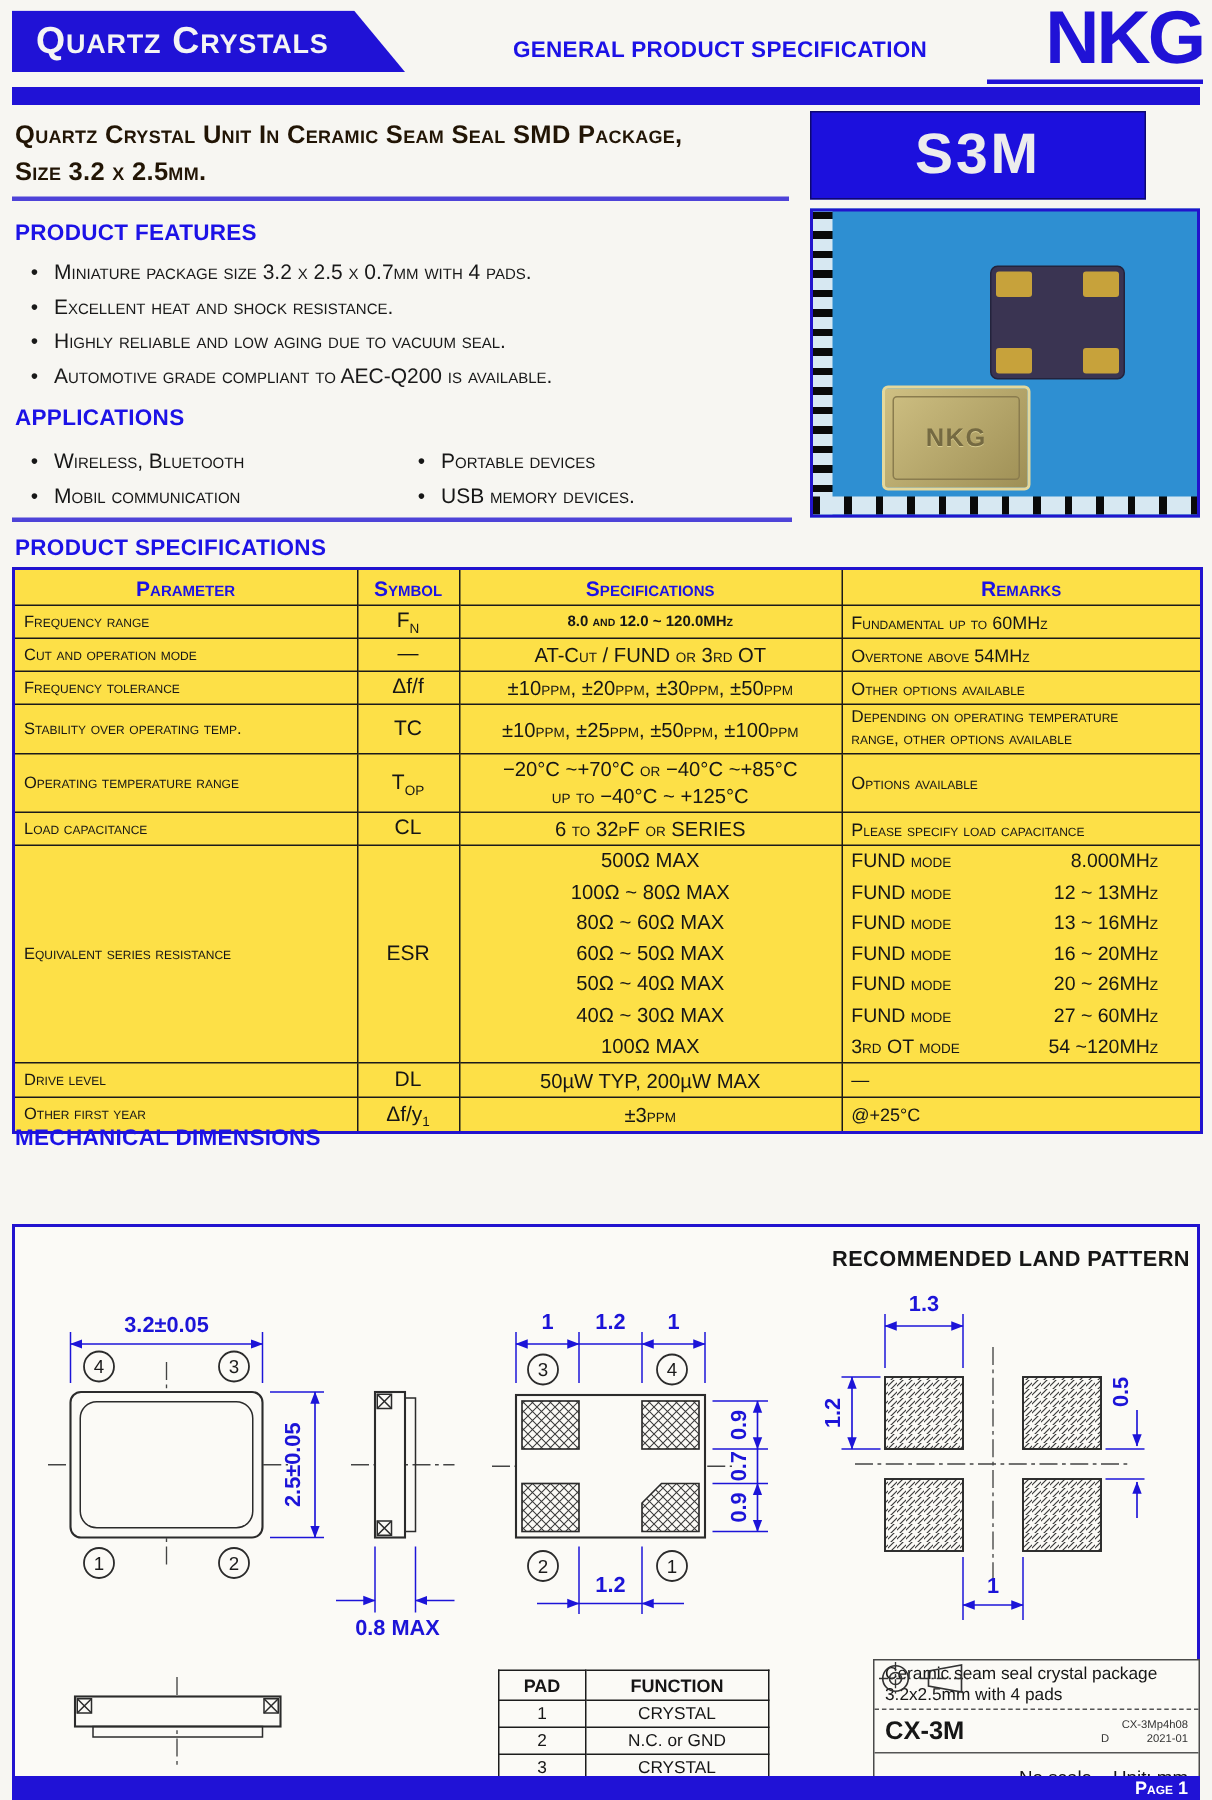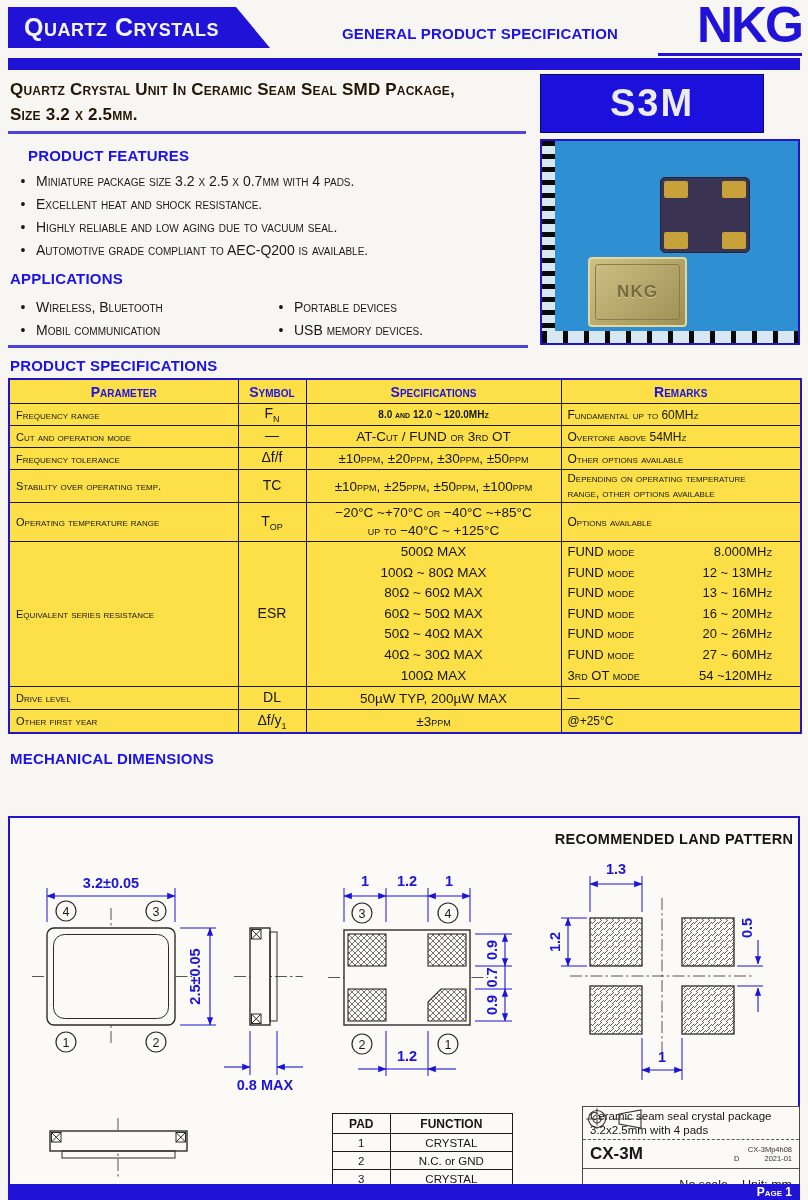--- a/index.html
+++ b/index.html
@@ -149,21 +149,21 @@
       <div class="pad-au" style="right:3px;top:3px;"></div>
       <div class="pad-au" style="left:3px;bottom:3px;"></div>
       <div class="pad-au" style="right:3px;bottom:3px;"></div>
     </div>
     <div class="chip-gold">
       <div class="chip-gold-inner"></div>
       <span class="chip-label">NKG</span>
     </div>
   </div>
 
-  <div class="abs h-blue" style="left:28px;top:147px;">PRODUCT FEATURES</div>
+  <div class="abs h-blue" style="left:10px;top:147px;">PRODUCT FEATURES</div>
   <div class="abs feat-list">
     <div class="fitem">
         <span class="b">•</span>
         <span class="sc">Miniature  package size 3.2 x 2.5 x 0.7mm with 4 pads.</span>
       </div>
     <div class="fitem">
         <span class="b">•</span>
         <span class="sc">Excellent heat and shock resistance.</span>
       </div>
     <div class="fitem">
@@ -244,20 +244,26 @@
       </td>
     </tr>
     <tr>
       <td class="param sc h38">Operating temperature range</td>
       <td class="sym"><span>T</span><sub>OP</sub></td>
       <td class="spc sc spec2">
         <div>−20°C ~+70°C  or  −40°C ~+85°C</div>
         <div>up to −40°C ~ +125°C</div>
       </td>
       <td class="rem sc">Options available</td>
+    </tr>
+    <tr>
+      <td class="param sc h21">Load capacitance</td>
+      <td class="sym"><span>CL</span><sub></sub></td>
+      <td class="spc sc">6 to 32pF or SERIES</td>
+      <td class="rem sc">Please specify load capacitance</td>
     </tr>
     <tr>
       <td class="param sc" style="height:144px;">Equivalent series resistance</td>
       <td class="sym"><span>ESR</span><sub></sub></td>
       <td class="spc sc esr-spec">
         <div>500Ω MAX</div>
         <div>100Ω ~ 80Ω MAX</div>
         <div>80Ω ~ 60Ω MAX</div>
         <div>60Ω ~ 50Ω MAX</div>
         <div>50Ω ~ 40Ω MAX</div>

